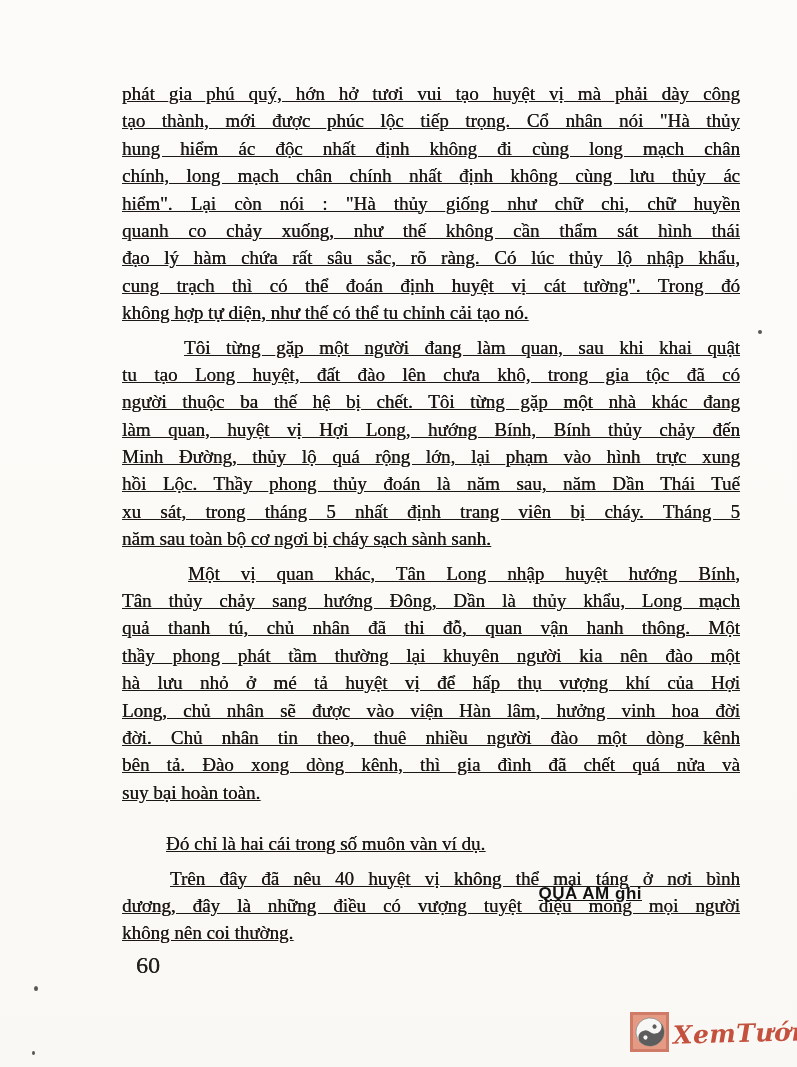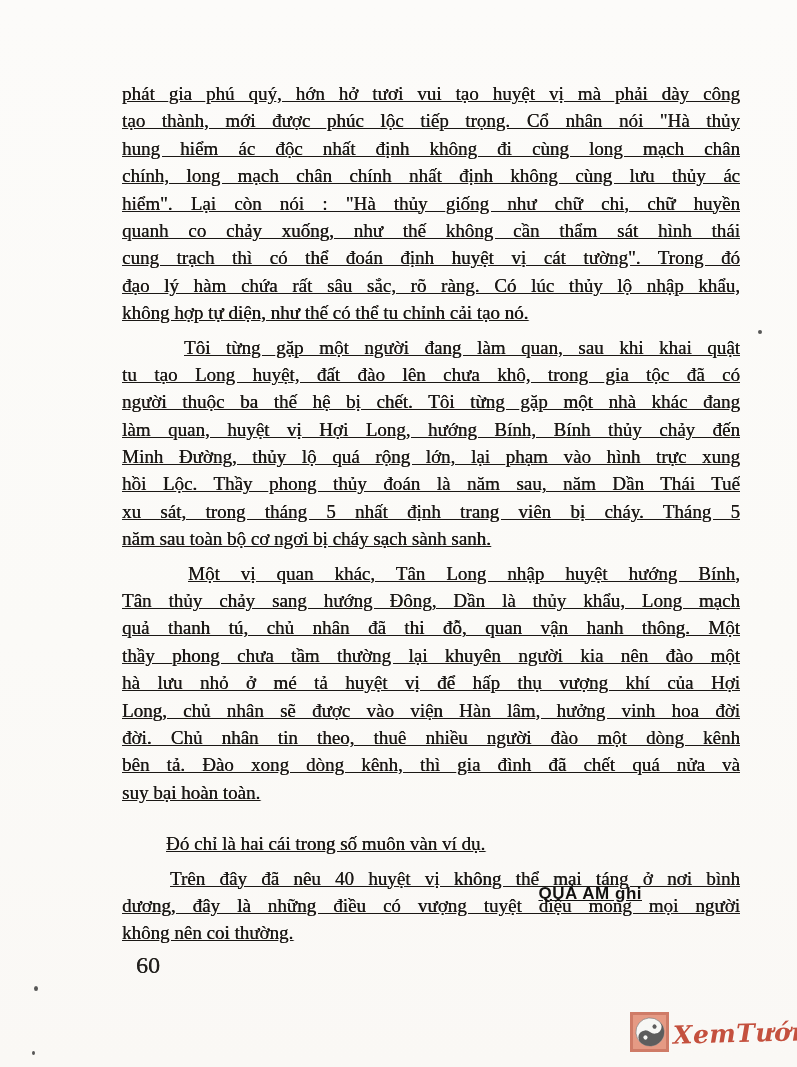--- a/index.html
+++ b/index.html
@@ -123,39 +123,39 @@
 <div class="scan-page">
 
   <div class="text-block">
       <div class="para">
         <div class="line">phát gia phú quý, hớn hở tươi vui tạo huyệt vị mà phải dày công</div>
         <div class="line">tạo thành, mới được phúc lộc tiếp trọng. Cổ nhân nói "Hà thủy</div>
         <div class="line">hung hiểm ác độc nhất định không đi cùng long mạch chân</div>
         <div class="line">chính, long mạch chân chính nhất định không cùng lưu thủy ác</div>
         <div class="line">hiểm". Lại còn nói : "Hà thủy giống như chữ chi, chữ huyền</div>
         <div class="line">quanh co chảy xuống, như thế không cần thẩm sát hình thái</div>
+        <div class="line">đạo lý hàm chứa rất sâu sắc, rõ ràng. Có lúc thủy lộ nhập khẩu,</div>
         <div class="line">cung trạch thì có thể đoán định huyệt vị cát tường". Trong đó</div>
-        <div class="line">đạo lý hàm chứa rất sâu sắc, rõ ràng. Có lúc thủy lộ nhập khẩu,</div>
         <div class="line last">không hợp tự diện, như thế có thể tu chỉnh cải tạo nó.</div>
       </div>
       <div class="para">
         <div class="line" style="text-indent: 62px;">Tôi từng gặp một người đang làm quan, sau khi khai quật</div>
         <div class="line">tu tạo Long huyệt, đất đào lên chưa khô, trong gia tộc đã có</div>
         <div class="line">người thuộc ba thế hệ bị chết. Tôi từng gặp một nhà khác đang</div>
         <div class="line">làm quan, huyệt vị Hợi Long, hướng Bính, Bính thủy chảy đến</div>
         <div class="line">Minh Đường, thủy lộ quá rộng lớn, lại phạm vào hình trực xung</div>
         <div class="line">hồi Lộc. Thầy phong thủy đoán là năm sau, năm Dần Thái Tuế</div>
         <div class="line">xu sát, trong tháng 5 nhất định trang viên bị cháy. Tháng 5</div>
         <div class="line last">năm sau toàn bộ cơ ngơi bị cháy sạch sành sanh.</div>
       </div>
       <div class="para">
         <div class="line" style="text-indent: 66px;">Một vị quan khác, Tân Long nhập huyệt hướng Bính,</div>
         <div class="line">Tân thủy chảy sang hướng Đông, Dần là thủy khẩu, Long mạch</div>
         <div class="line">quả thanh tú, chủ nhân đã thi đỗ, quan vận hanh thông. Một</div>
-        <div class="line">thầy phong chưa tầm thường lại khuyên người kia nên đào một</div>
+        <div class="line">thầy phong phát tầm thường lại khuyên người kia nên đào một</div>
         <div class="line">hà lưu nhỏ ở mé tả huyệt vị để hấp thụ vượng khí của Hợi</div>
         <div class="line">Long, chủ nhân sẽ được vào viện Hàn lâm, hưởng vinh hoa đời</div>
         <div class="line">đời. Chủ nhân tin theo, thuê nhiều người đào một dòng kênh</div>
         <div class="line">bên tả. Đào xong dòng kênh, thì gia đình đã chết quá nửa và</div>
         <div class="line last">suy bại hoàn toàn.</div>
       </div>
       <div class="para">
         <div class="line last" style="text-indent: 44px; margin-top: 24px;">Đó chỉ là hai cái trong số muôn vàn ví dụ.</div>
       </div>
       <div class="para">

